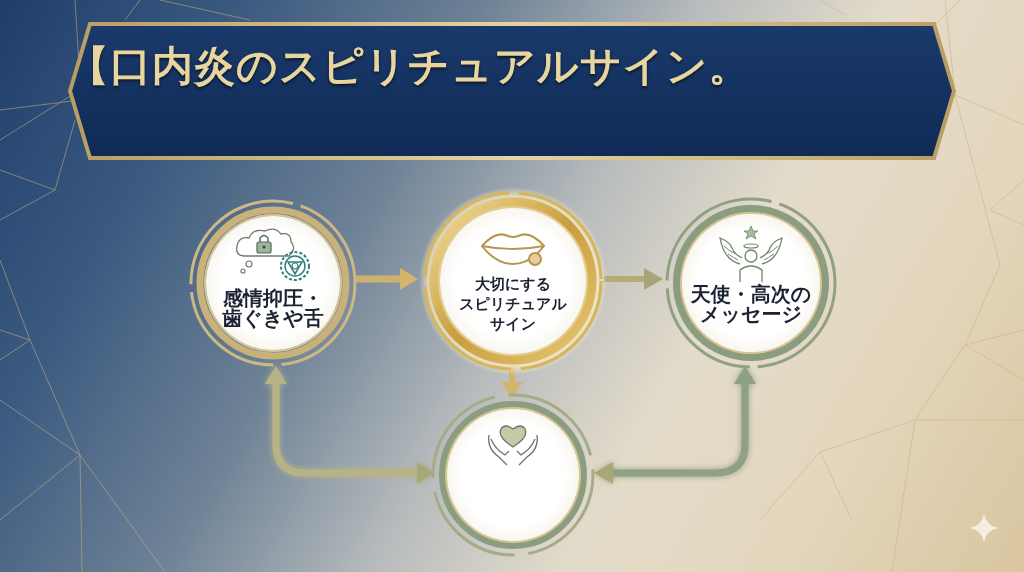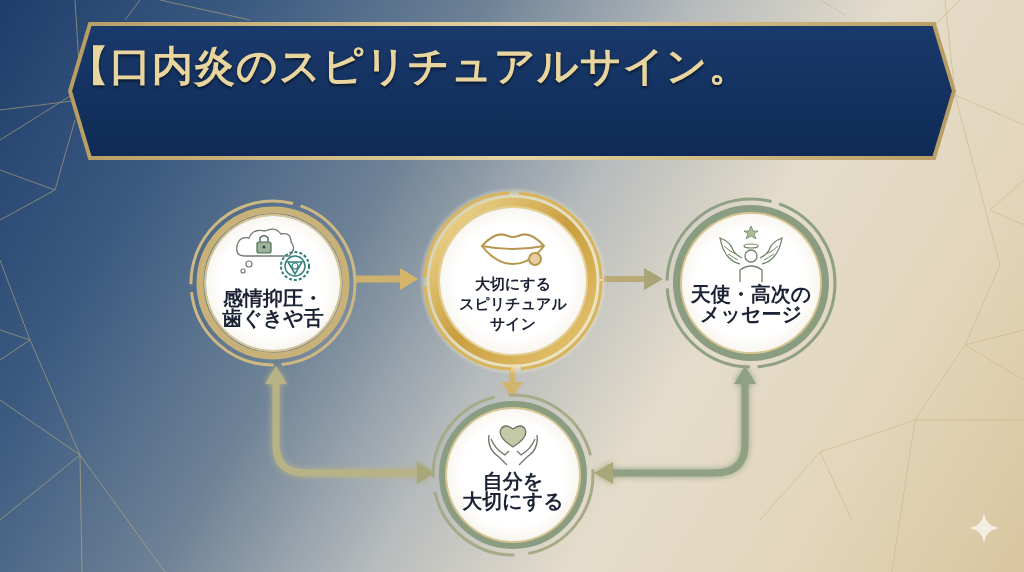--- a/index.html
+++ b/index.html
@@ -230,22 +230,18 @@
   <svg width="166" height="166" style="position:absolute;left:0;top:0">
     <circle cx="83" cy="83" r="80" fill="none" stroke="#a4ab86" stroke-width="3" stroke-dasharray="110 14 110 14 110 14 110 14"></circle>
     <circle cx="83" cy="83" r="70" fill="none" stroke="#8a9d80" stroke-width="8"></circle>
   </svg>
   <div class="node-inner" style="left:17px;top:17px;width:132px;height:132px;box-shadow:0 0 0 2px #d8c592;">
     <svg class="node-icon" width="60" height="46" style="margin-top:12px" viewBox="0 0 60 46">
       <path d="M30 26 Q14 16 18 8 Q22 2 30 8 Q38 2 42 8 Q46 16 30 26 Z" fill="#c5c9a8" stroke="#6d7566" stroke-width="1.3"></path>
       <path d="M6 14 Q4 28 16 36 L24 44 M8 18 Q12 28 22 34 L26 30" fill="none" stroke="#6d7566" stroke-width="1.3"></path>
       <path d="M54 14 Q56 28 44 36 L36 44 M52 18 Q48 28 38 34 L34 30" fill="none" stroke="#6d7566" stroke-width="1.3"></path>
     </svg>
-    <div class="node-label" style="margin-top:4px;">
-      <div>自分を</div>
-      <div>大切にする</div>
-    </div>
   </div>
 </div>
 
 <svg class="sparkle" width="32" height="32" viewBox="0 0 32 32">
   <path d="M16 1 Q18 14 31 16 Q18 18 16 31 Q14 18 1 16 Q14 14 16 1 Z" fill="#f4eee1"></path>
 </svg>
 
 </body></html>

